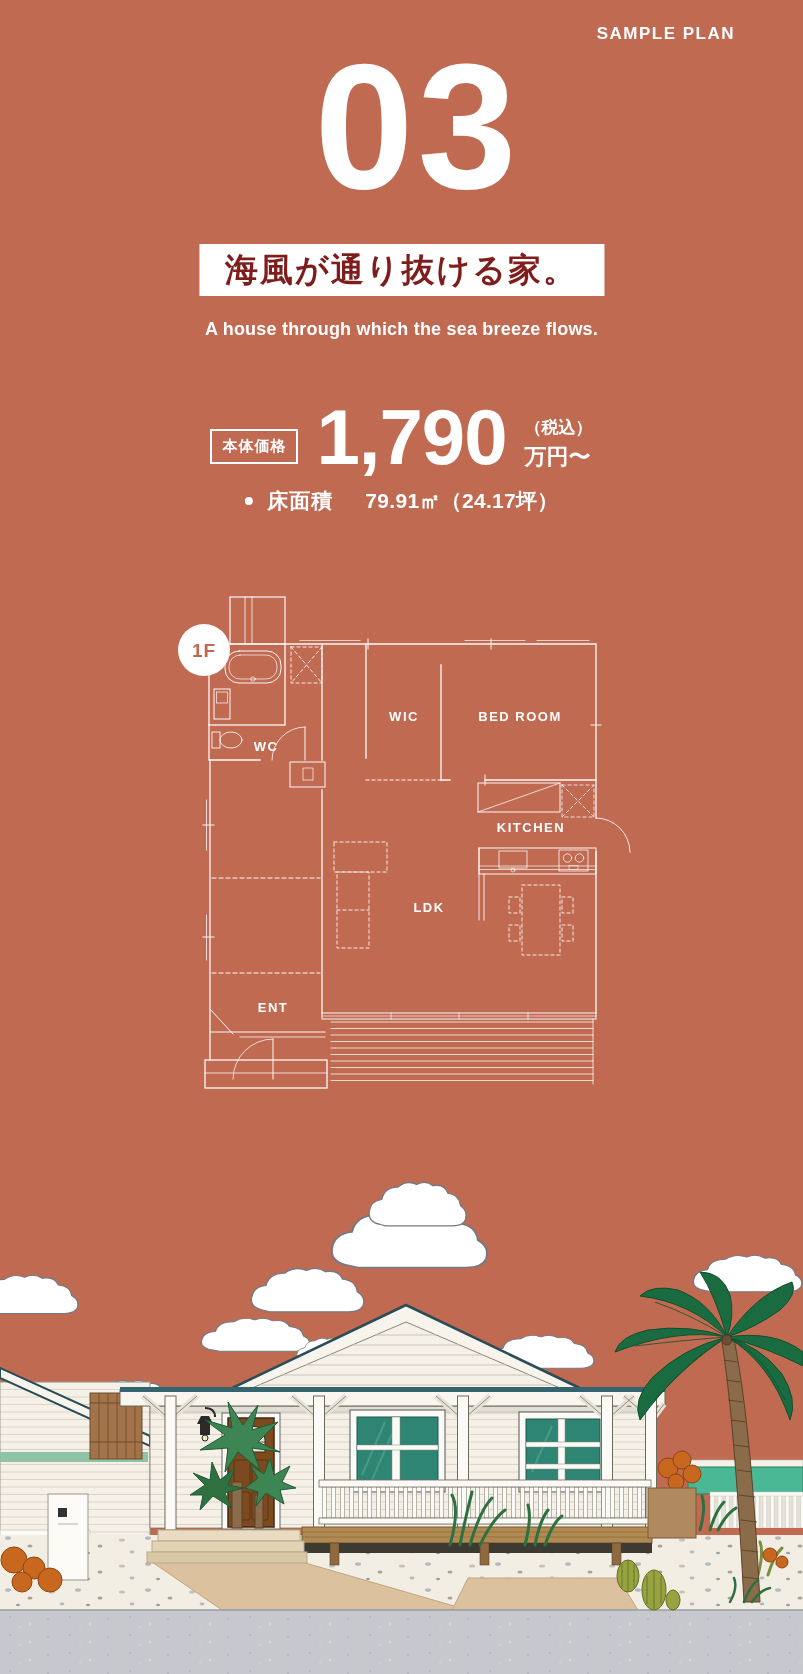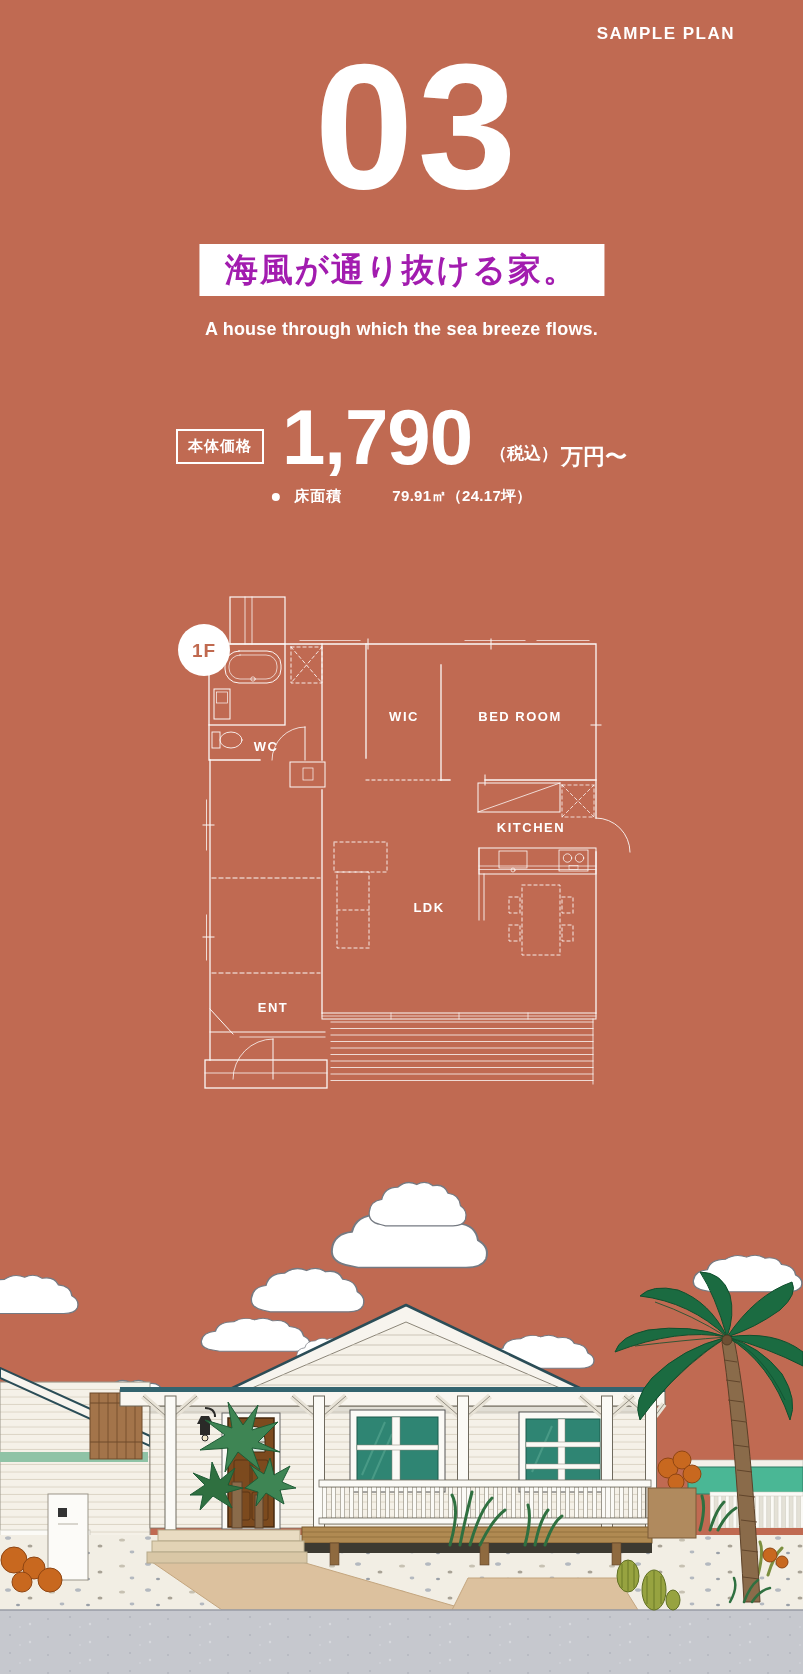--- a/index.html
+++ b/index.html
@@ -3,32 +3,32 @@
 <meta charset="utf-8">
 <style>
   html,body{margin:0;padding:0;background:#8c4a38;}
   .page{position:relative;width:803px;height:1674px;background:#c06a52;overflow:hidden;
         font-family:"Liberation Sans","DejaVu Sans",sans-serif;}
   .eyebrow{position:absolute;top:24px;right:68px;color:#fff;font-size:17px;font-weight:700;letter-spacing:1.5px;}
   .plan-number{position:absolute;top:38px;left:16px;width:100%;text-align:center;color:#fff;
         font-size:178px;font-weight:700;line-height:1;letter-spacing:4px;}
   .title-box{position:absolute;top:244px;left:50%;transform:translateX(-50%);background:#ffffff;
         padding:8px 26px;white-space:nowrap;}
-  .title-box h1{margin:0;font-size:33px;font-weight:700;letter-spacing:2px;color:#a21caf;line-height:36px;}
+  .title-box h1{margin:0;font-size:33px;font-weight:700;letter-spacing:2px;color:#7f1d1d;line-height:36px;}
   .subtitle{position:absolute;top:319px;left:0;width:100%;text-align:center;color:#fff;
         font-size:18px;font-weight:700;letter-spacing:.2px;margin:0;}
   .price-row{position:absolute;top:402px;left:0;width:100%;display:flex;justify-content:center;
         align-items:flex-end;gap:18px;color:#fff;}
   .price-label{border:2px solid #fff;padding:6px 10px;font-size:15px;font-weight:700;margin-bottom:10px;letter-spacing:1px;}
   .price-amount{font-size:78px;font-weight:700;line-height:.92;letter-spacing:-1px;}
-  .price-unit-col{display:flex;flex-direction:row;align-items:flex-start;gap:3px;margin-bottom:2px;}
+  .price-unit-col{display:flex;flex-direction:column;align-items:flex-start;gap:3px;margin-bottom:2px;}
   .price-tax{font-size:17px;font-weight:700;}
   .price-unit{font-size:22px;font-weight:700;}
   .specs{position:absolute;top:487px;left:50%;transform:translateX(-50%);display:flex;flex-direction:column;gap:14px;color:#fff;}
-  .spec-row{display:flex;align-items:center;font-size:15px;}
+  .spec-row{display:flex;align-items:center;font-size:21px;}
   .bullet{width:8px;height:8px;border-radius:50%;background:#fff;margin-right:15px;flex:0 0 auto;}
   .spec-label{font-weight:700;width:98px;letter-spacing:1px;}
   .spec-value{font-weight:600;letter-spacing:.3px;}
   .plan-svg{position:absolute;top:575px;left:165px;}
   .illus-svg{position:absolute;top:1090px;left:0;}
   svg text{font-family:"Liberation Sans","DejaVu Sans",sans-serif;}
 </style>
 </head>
 <body>
 

